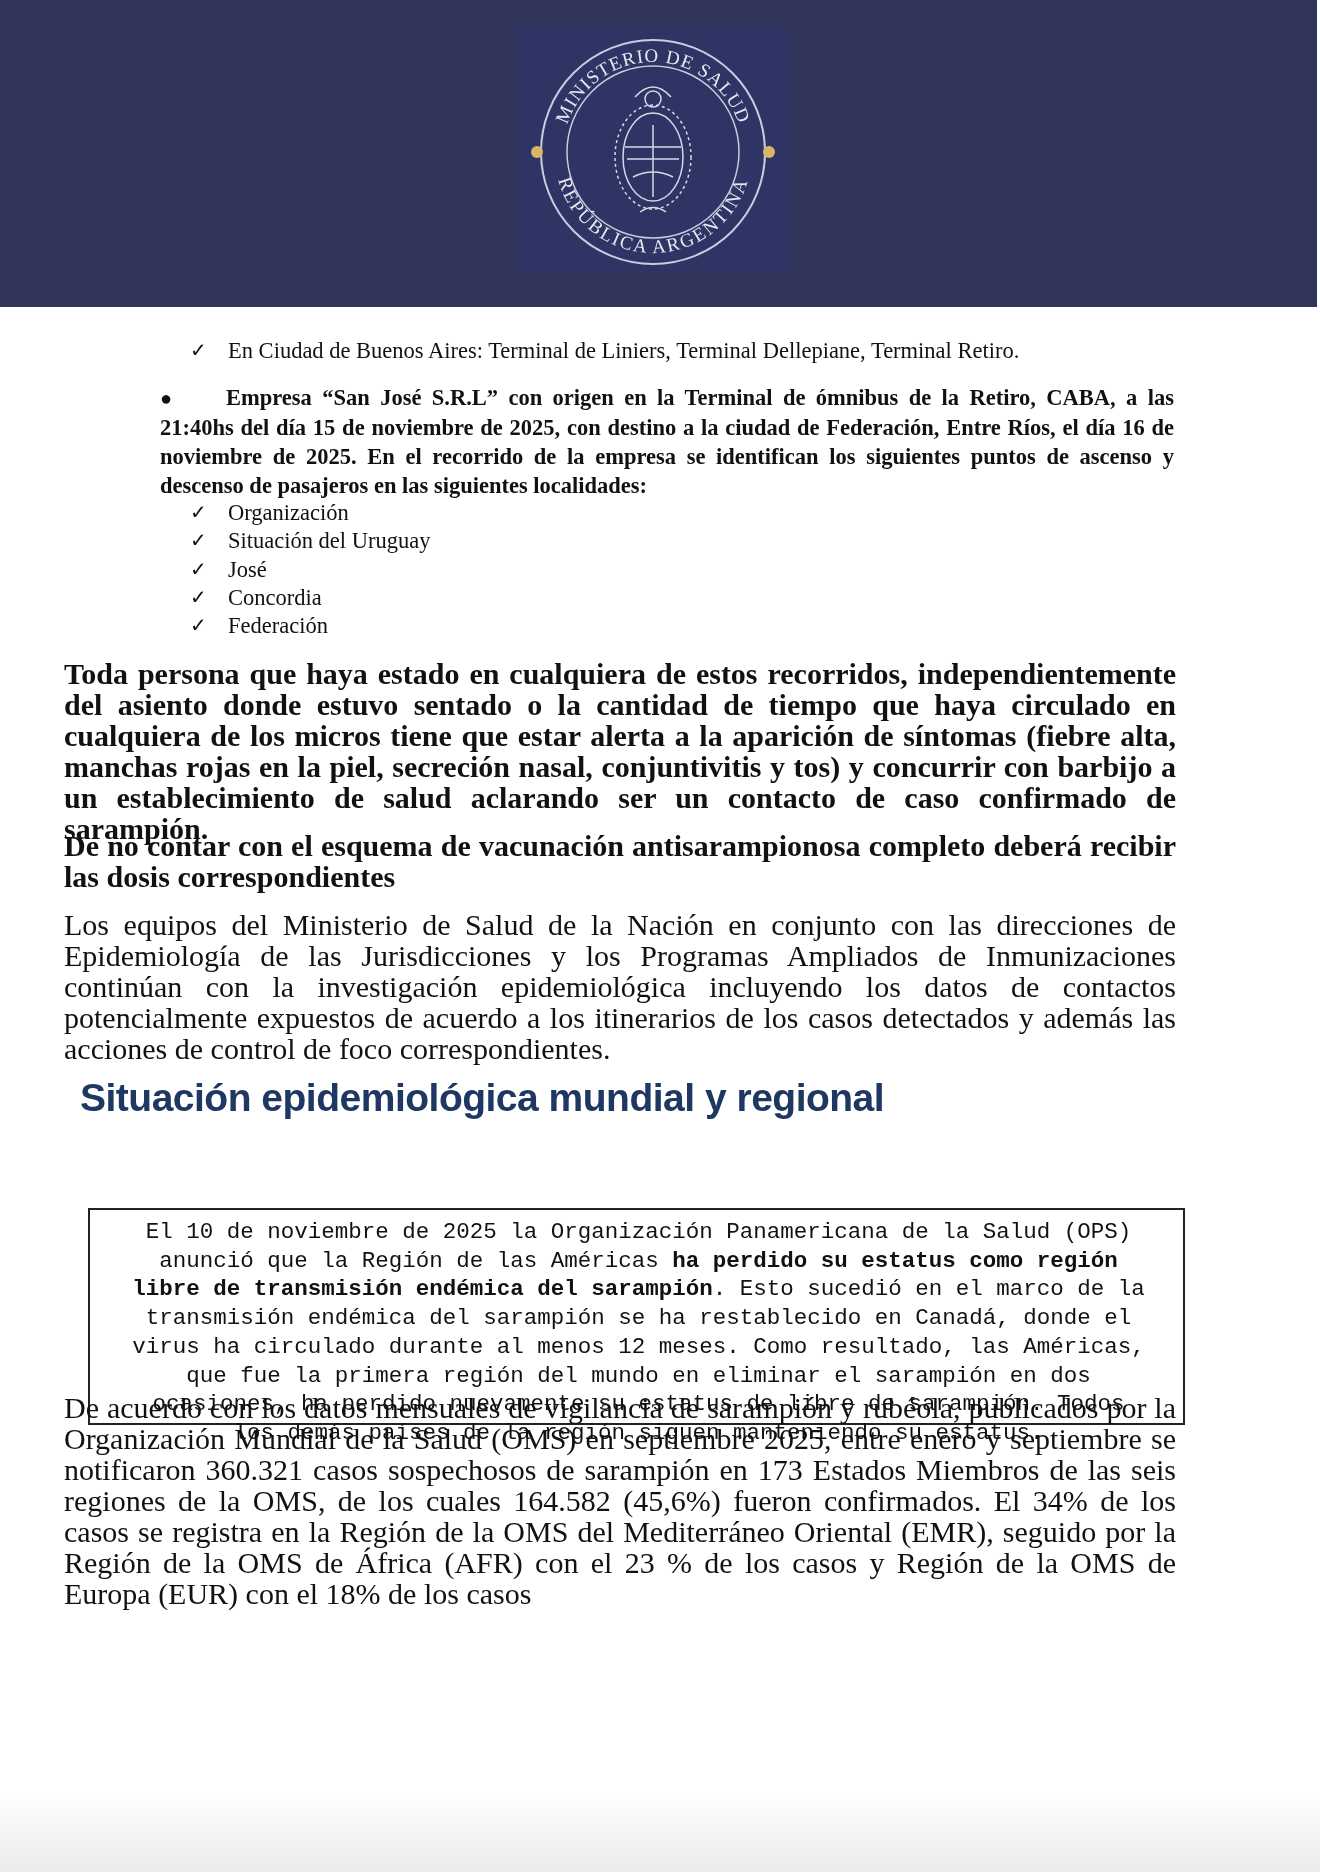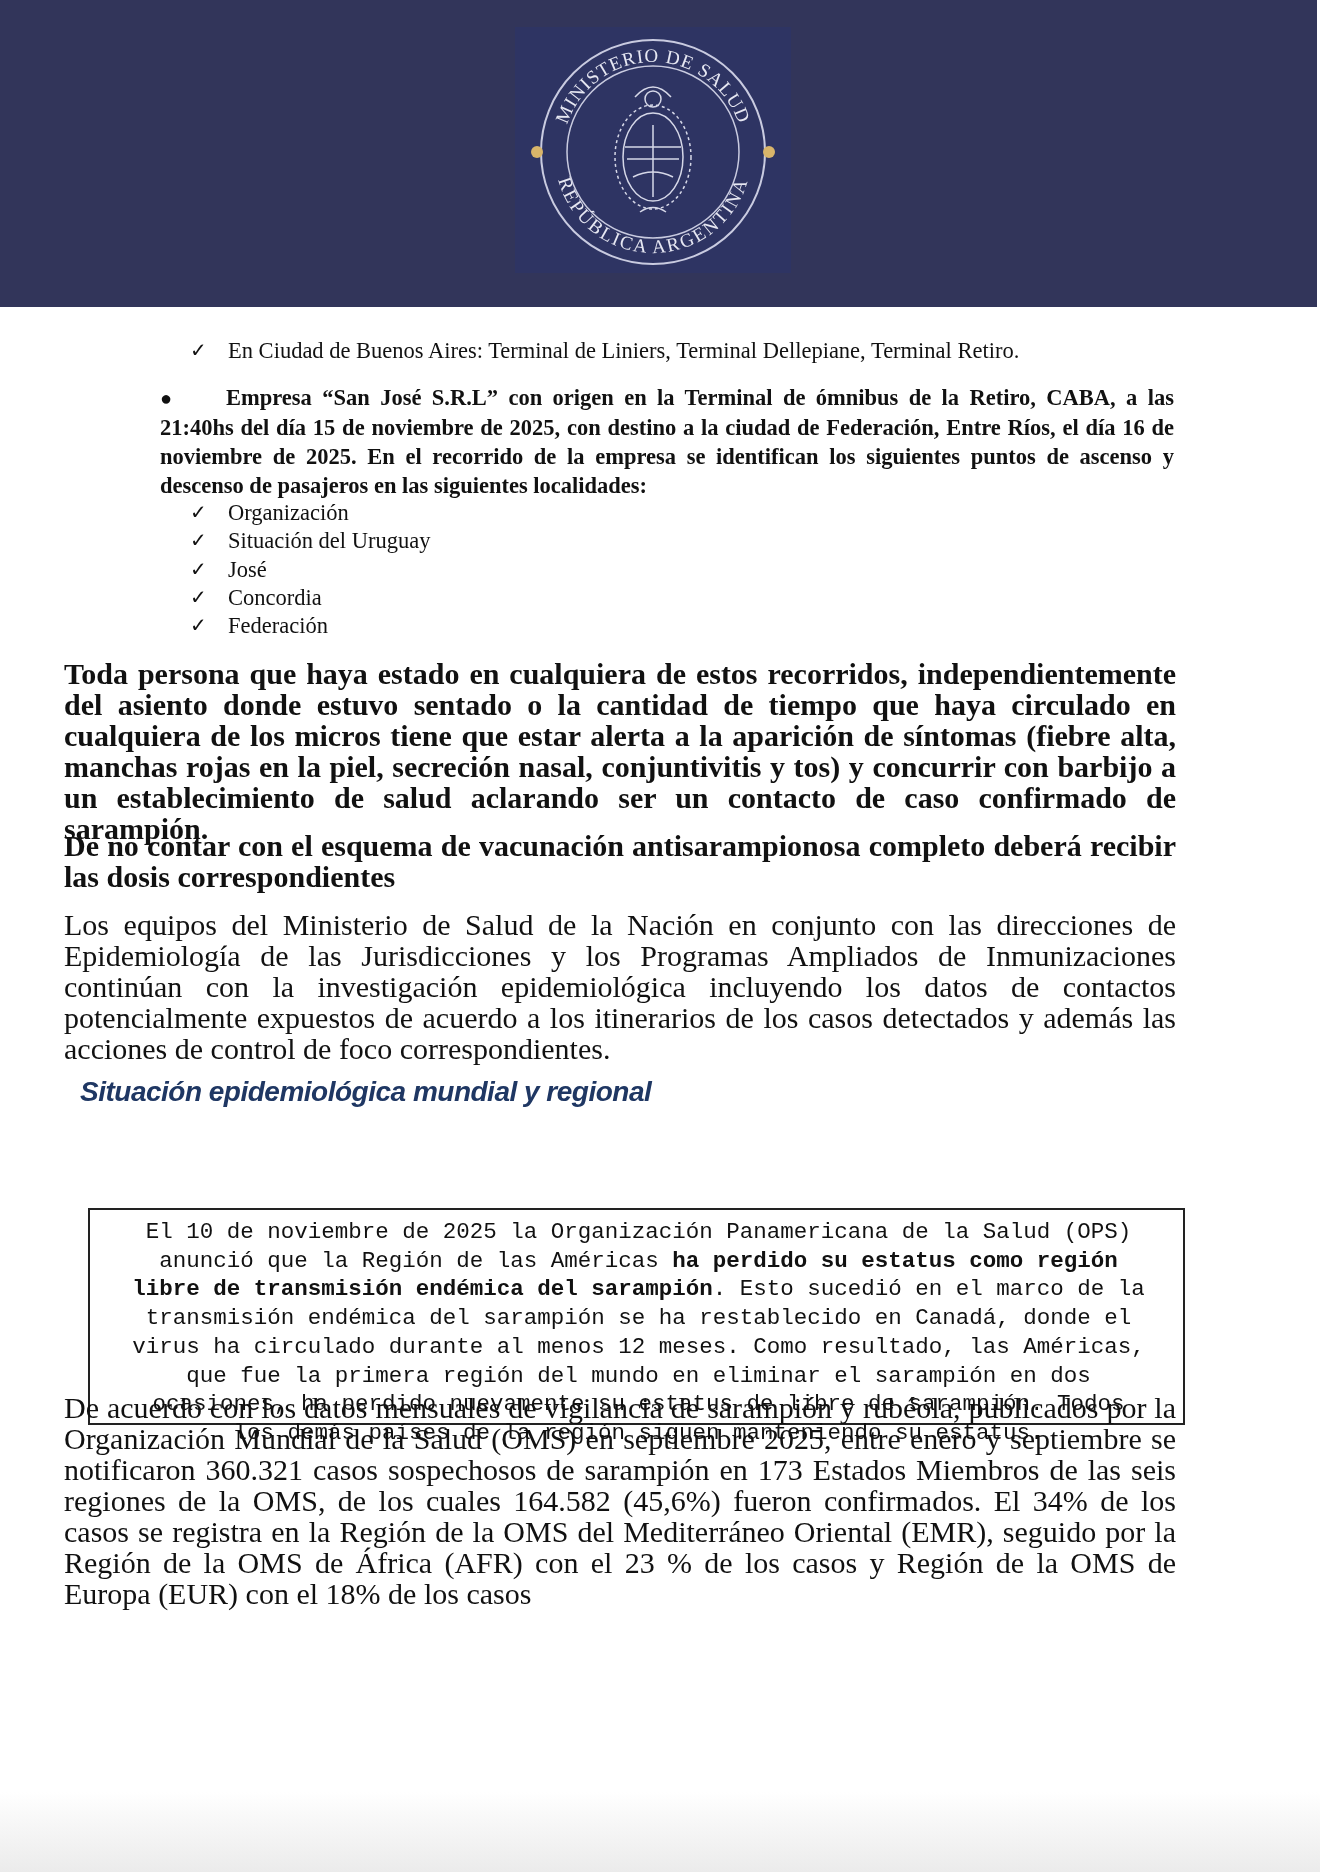--- a/index.html
+++ b/index.html
@@ -57,25 +57,24 @@
       width: 66px;
       font-size: 20px;
     }
 
     .section-title {
       position: absolute;
       left: 80px;
       top: 1076px;
       font-family: "Liberation Sans", "DejaVu Sans", sans-serif;
       font-weight: bold;
-      font-size: 28px;
+      font-size: 39px;
       color: #1f3763;
       white-space: nowrap;
       letter-spacing: -0.5px;
-      font-style: italic;
     }
 
     .callout-box {
       position: absolute;
       left: 88px;
       top: 1208px;
       width: 1097px;
       height: 217px;
       border: 2px solid #222222;
       box-sizing: border-box;

